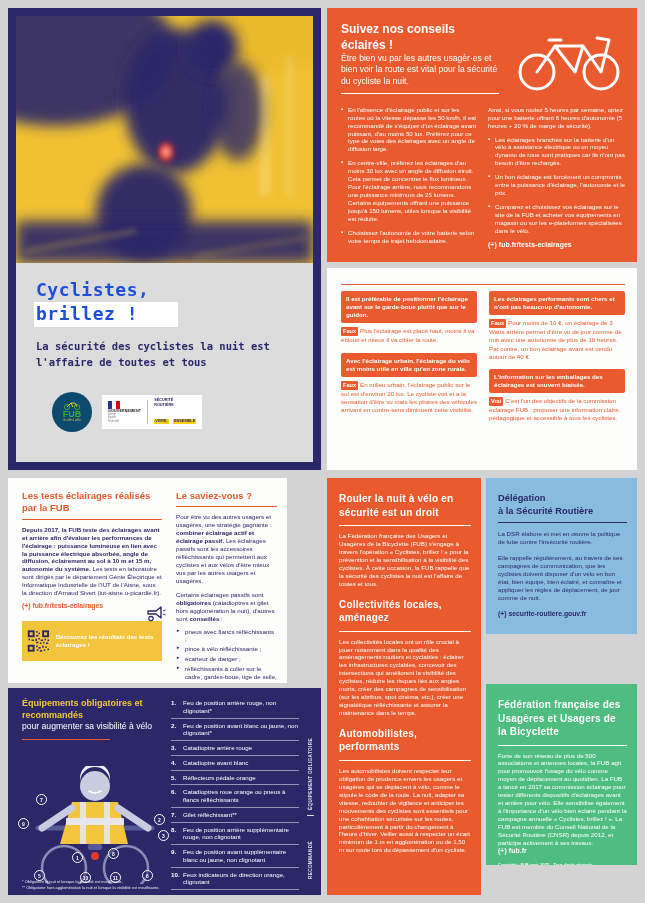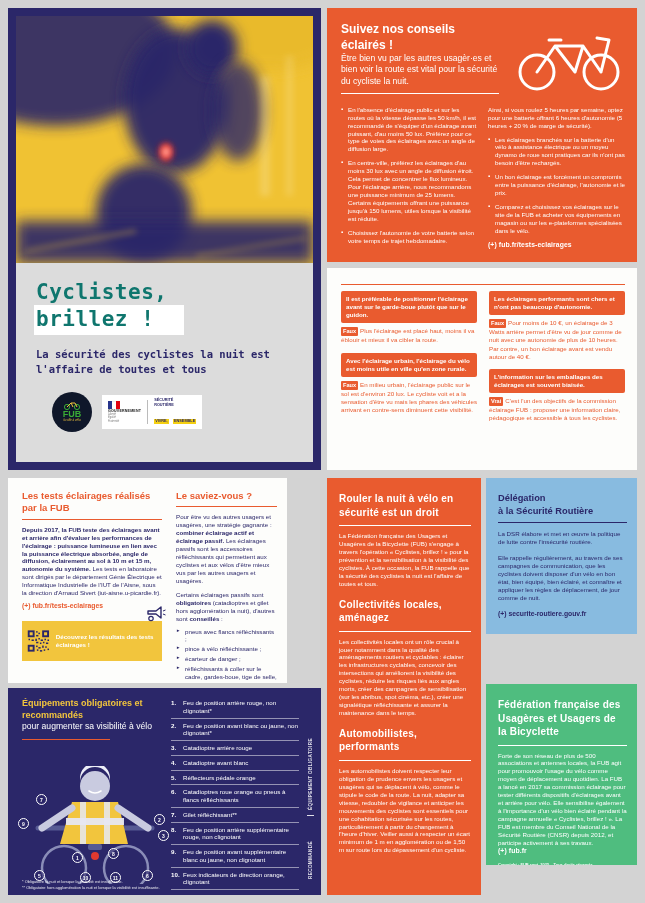--- a/index.html
+++ b/index.html
@@ -8,25 +8,25 @@
   .orange-bg{background:#e95b2f;color:#fff;}
   .navy-bg{background:#2b2769;color:#fff;}
   .white-bg{background:#fdfdfb;}
   .blue-bg{background:#88bbe0;color:#2b2769;}
   .green-bg{background:#4fbd7f;color:#fff;}
 
   
   .p-tl{left:8px;top:8px;width:313px;height:462px;background:#2b2769;}
   .cover-photo{position:absolute;left:8px;top:8px;width:297px;height:247px;overflow:hidden;}
   .cover-bottom{position:absolute;left:8px;top:255px;width:297px;height:199px;background:#dcdcdc;}
-  .cover-title{font-family:"DejaVu Sans Mono",monospace;font-weight:bold;color:#0f766e;font-size:21px;line-height:1.25;margin:16px 0 0 20px;letter-spacing:.5px;}
-  .hl-white{background:#fff;display:inline-block;padding:1px 30px 2px 2px;margin-left:-2px;}
+  .cover-title{font-family:"DejaVu Sans Mono",monospace;font-weight:bold;color:#1d4ed8;font-size:18px;line-height:1.25;margin:16px 0 0 20px;letter-spacing:.5px;}
+  .hl-white{background:#fff;display:inline-block;padding:1px 40px 2px 2px;margin-left:-2px;}
   .cover-sub{font-family:"DejaVu Sans Mono",monospace;font-weight:bold;color:#2b2769;font-size:10.5px;line-height:1.5;margin:12px 0 0 20px;width:250px;}
   .logo-row{position:absolute;left:36px;bottom:30px;display:flex;align-items:center;gap:10px;}
-  .fub-logo{width:40px;height:40px;border-radius:50%;background:#0f172a;display:flex;flex-direction:column;align-items:center;justify-content:center;}
+  .fub-logo{width:40px;height:40px;border-radius:50%;background:#0c4a6e;display:flex;flex-direction:column;align-items:center;justify-content:center;}
   .fub-logo .fub-txt{color:#3aaa35;font-weight:bold;font-size:9px;line-height:1;}
   .fub-logo .fub-tag{color:#f2c53d;font-size:3px;line-height:1;font-style:italic;}
   .gov-box{background:#fff;height:34px;display:flex;align-items:center;padding:0 6px;gap:6px;}
   .flag{display:flex;width:12px;height:8px;}
   .flag div{flex:1;height:100%;}
   .gov-name{font-size:3.6px;font-weight:bold;color:#222;letter-spacing:.2px;}
   .motto{font-size:2.6px;color:#777;line-height:1.2;font-style:italic;}
   .gov-sep{width:1px;height:24px;background:#bbb;}
   .sr-name{font-size:3.8px;font-weight:bold;color:#2b2769;line-height:1.3;}
   .sr-badge{background:#f5d011;color:#2b2769;font-size:3.8px;font-weight:bold;padding:0 1px;display:inline-block;line-height:1.3;}

